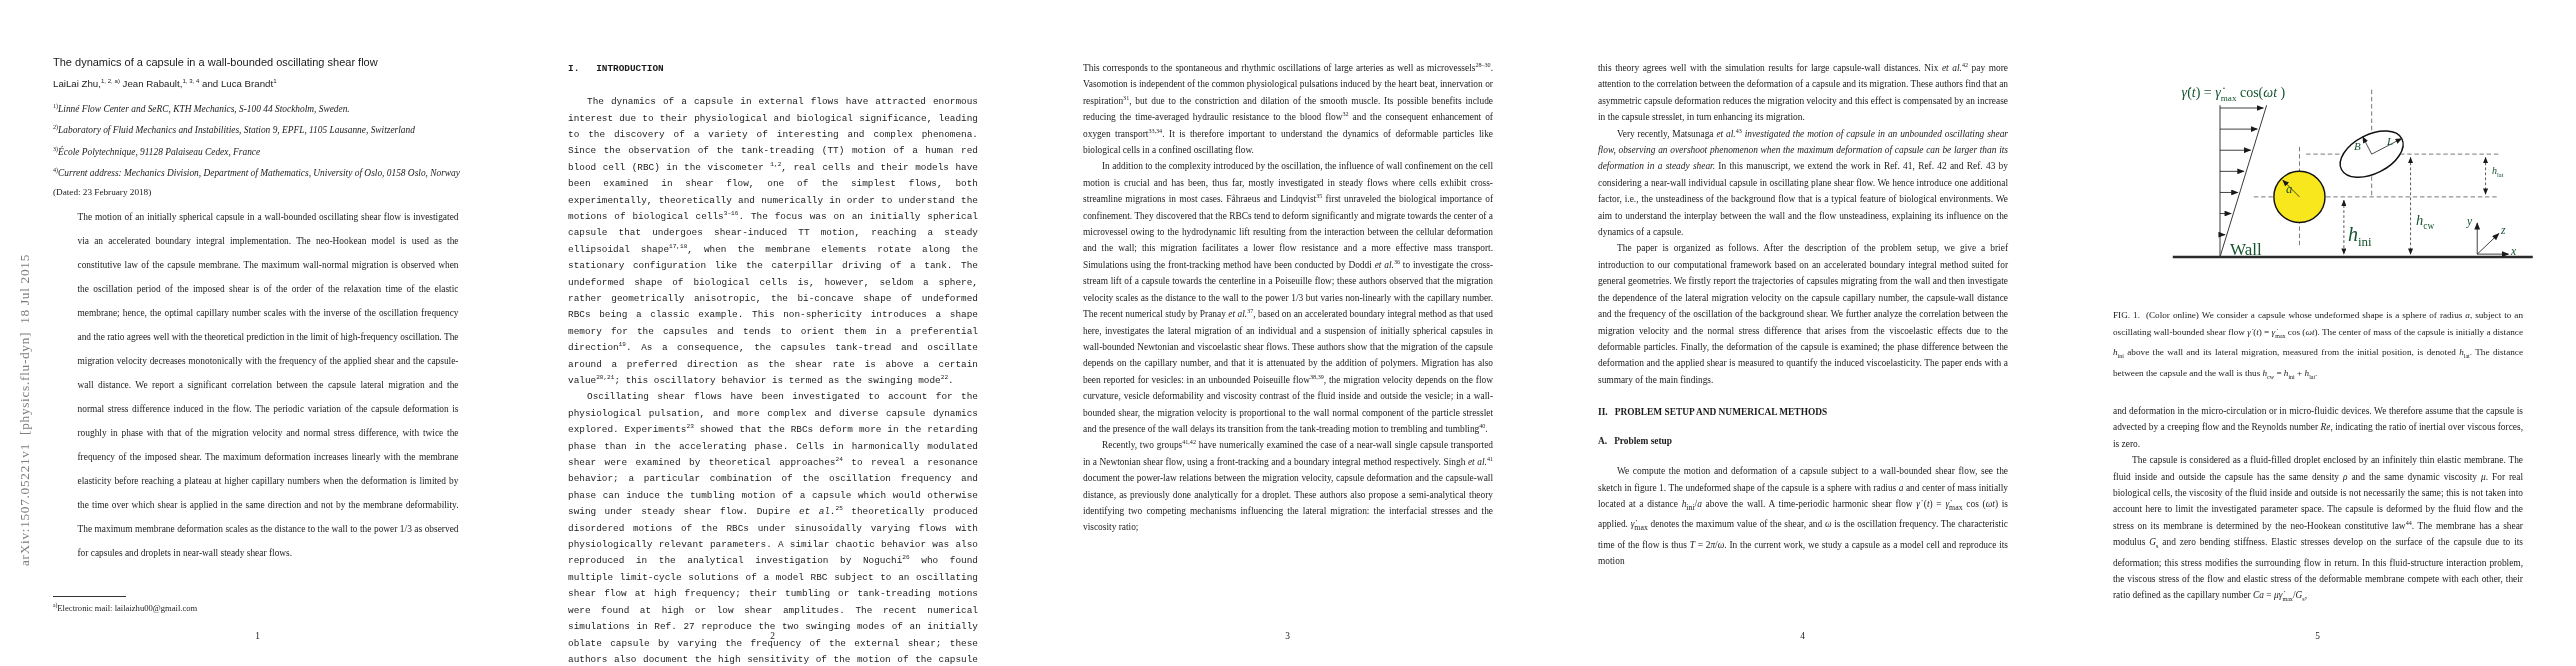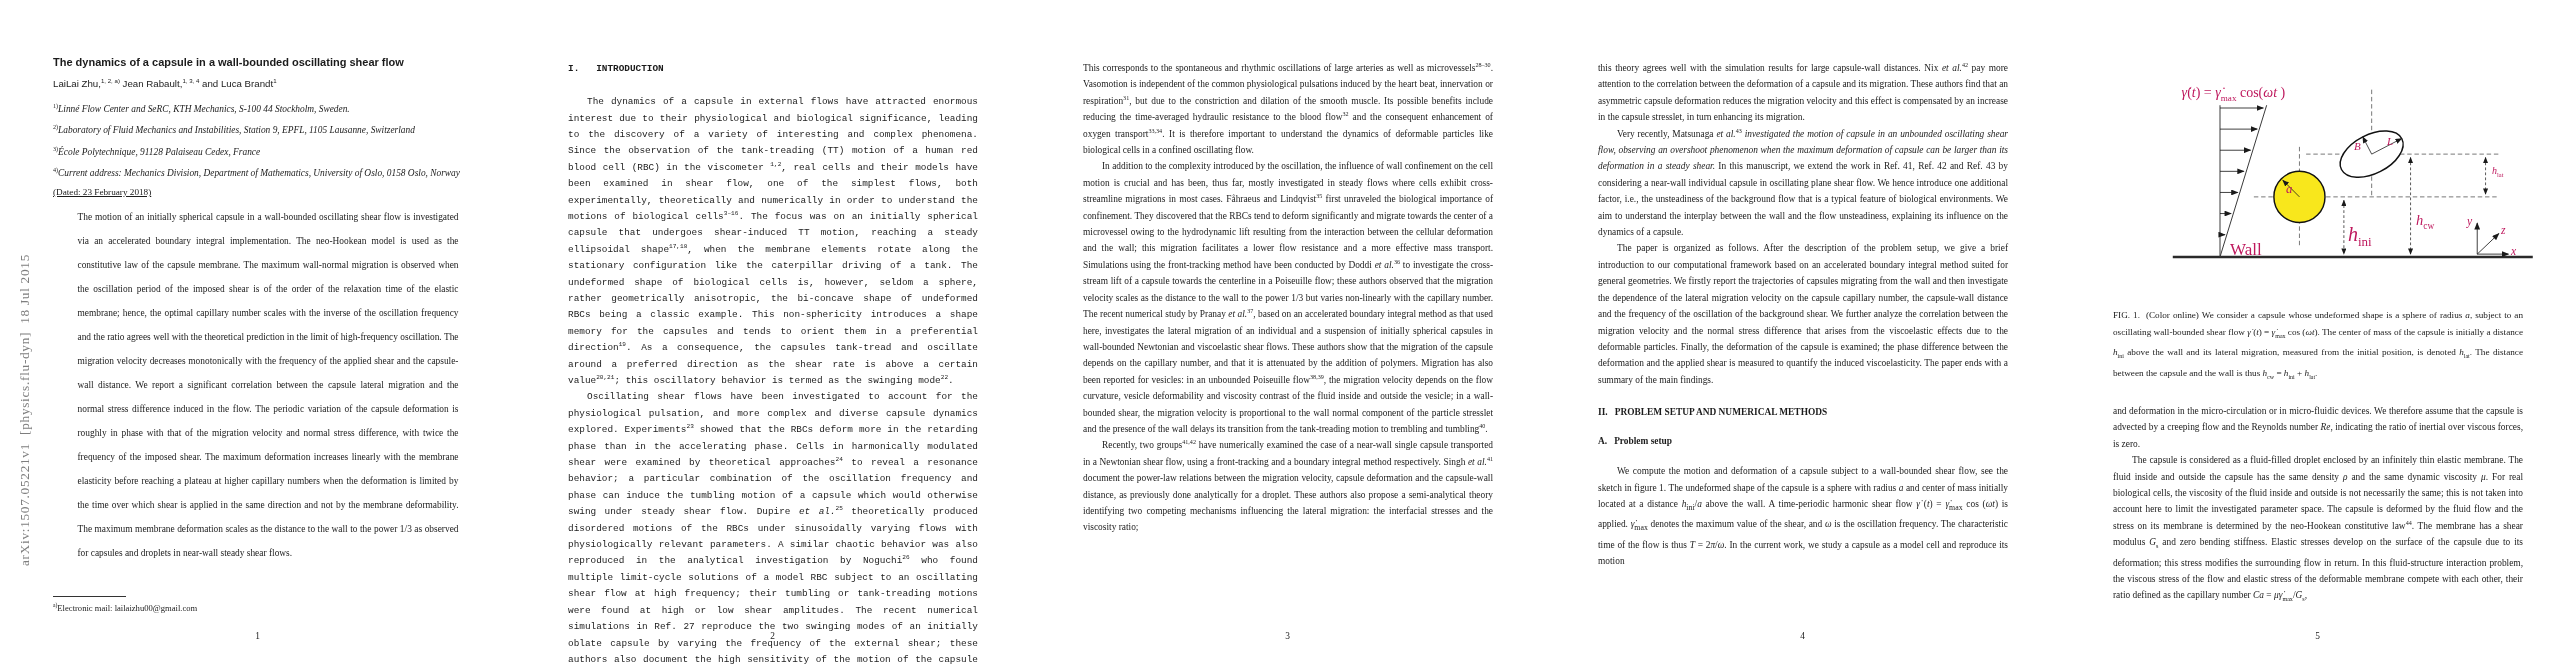--- a/index.html
+++ b/index.html
@@ -4,45 +4,45 @@
 <style>
   html,body{margin:0;padding:0;background:#ffffff;}
   .stage{width:2576px;height:667px;display:flex;background:#ffffff;overflow:hidden;
          font-family:"Liberation Serif",serif;color:#1b1b1b;}
   .page{position:relative;width:515px;height:667px;background:#ffffff;flex:0 0 515px;}
   
   .watermark{position:absolute;left:16.7px;top:183px;height:383px;
              writing-mode:vertical-rl;transform:rotate(180deg);
              font-size:13.3px;color:#7e7e7e;letter-spacing:0.7px;white-space:nowrap;}
   .p1col{position:absolute;left:53px;top:56px;width:410px;}
-  .title{font-family:"Liberation Sans",sans-serif;font-weight:bold;font-size:11px;margin:0;}
+  .title{font-family:"Liberation Sans",sans-serif;font-weight:normal;font-size:11px;margin:0;}
   .authors{font-family:"Liberation Sans",sans-serif;font-size:9.7px;margin-top:9px;}
   .authors sup{font-size:6.1px;}
   .affils{margin-top:7.8px;font-size:9.4px;line-height:18.3px;}
   .affil sup{font-size:6.1px;font-style:normal;}
-  .dated{margin-top:4.4px;font-size:9.2px;text-decoration:underline;}
+  .dated{margin-top:4.4px;font-size:9.2px;}
   .abstract{margin-top:8.3px;margin-left:24.5px;width:381px;font-size:9.4px;line-height:24px;
             text-align:justify;}
   .fnblock{position:absolute;left:53px;top:596px;width:356px;font-size:8.6px;}
   .fnrule{width:73px;border-top:0.9px solid #333;margin-bottom:5px;}
   .fnblock sup{font-size:5.6px;}
   
   .bodycol{position:absolute;left:53px;width:410px;font-size:9.4px;line-height:16.4px;
            text-align:justify;}
   .para{margin:0;text-indent:19px;}
   .para.cont{text-indent:0;}
   .para sup{font-size:6.1px;line-height:0;}
   .sec{font-size:9.4px;font-weight:bold;margin:0 0 16.7px 0;}
   .sec2{font-size:9.4px;font-weight:bold;margin:15.6px 0 13.3px 0;}
   .subsec{font-size:9.4px;font-weight:bold;margin:0 0 13.3px 0;}
   .pagenum{position:absolute;left:0;top:631px;width:100%;text-align:center;font-size:9.4px;}
   
   .figwrap{position:absolute;left:106px;top:33px;width:378px;height:250px;}
   .figwrap svg{position:absolute;left:0;top:0;}
-  .fig-label{position:absolute;white-space:nowrap;color:#be185d;}
+  .fig-label{position:absolute;white-space:nowrap;color:#14532d;}
   .fig-label sub{font-size:65%;}
   .caption{position:absolute;left:53px;top:307px;width:410px;font-size:9.2px;
            line-height:16.7px;text-align:justify;}
   .caption sub{font-size:65%;}
   .p5body{top:403px;}
   .p5body sub{font-size:65%;}
 </style>
 </head>
 <body>
 

